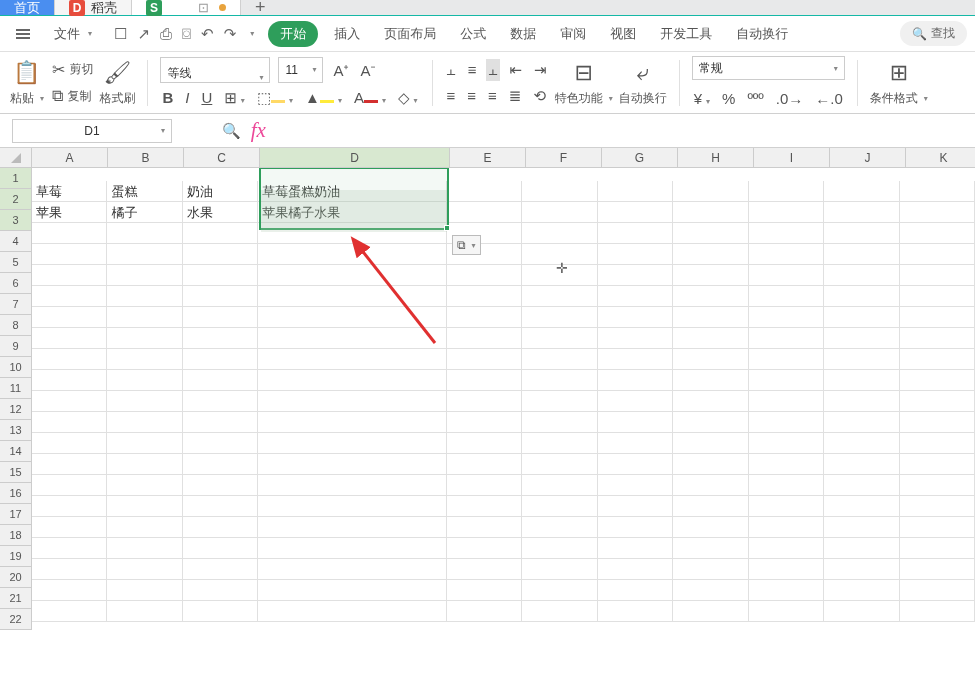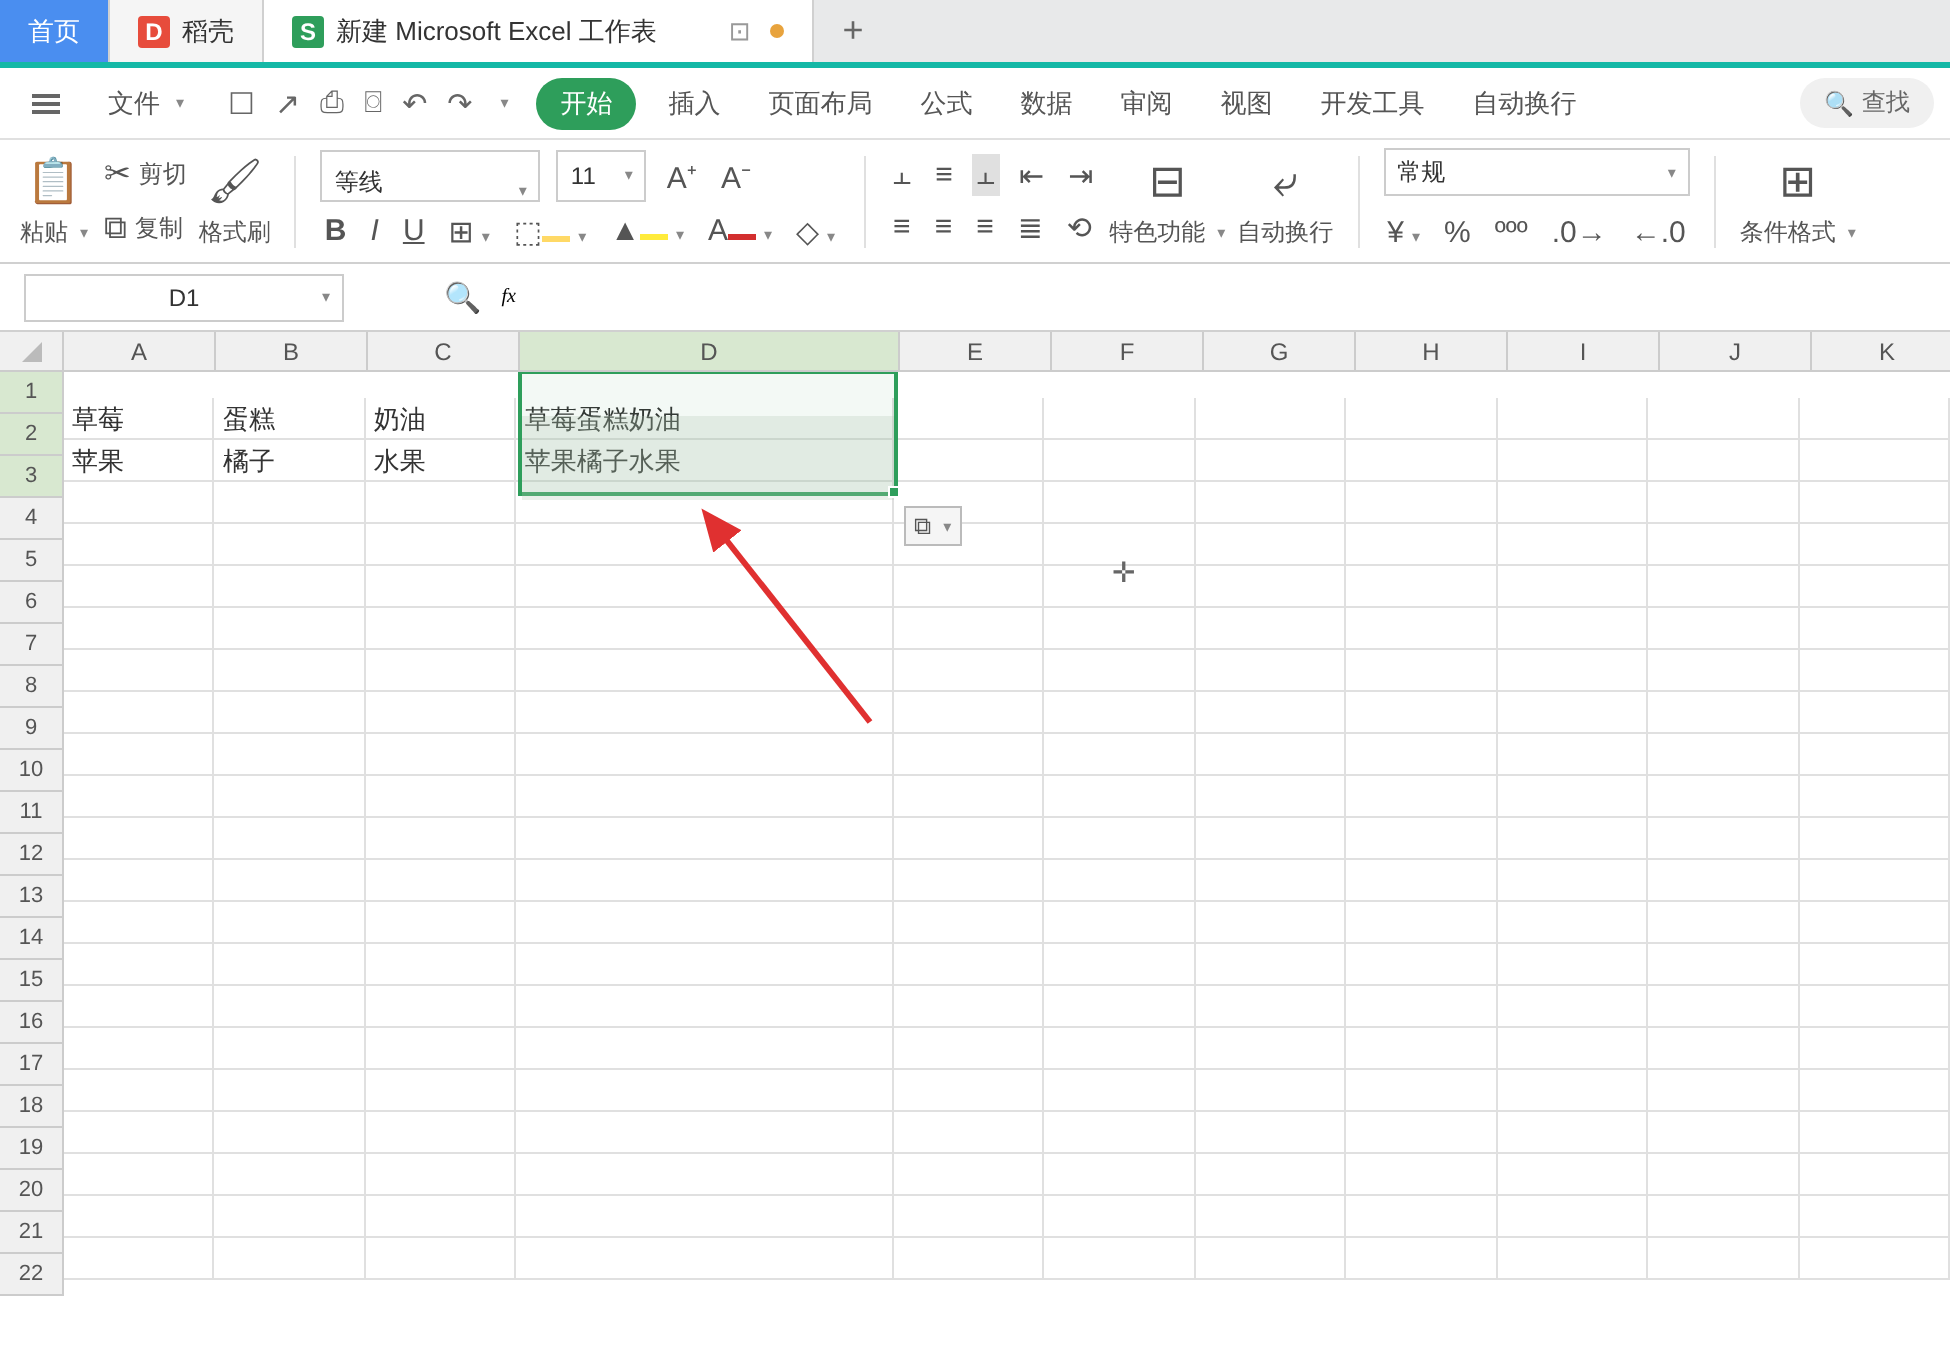--- a/index.html
+++ b/index.html
@@ -1,19 +1,19 @@
 <!DOCTYPE html>
 <html><head>
 <meta charset="utf-8">
 <style>
 * { margin: 0; padding: 0; box-sizing: border-box; font-family: "Microsoft YaHei", Arial, sans-serif; }
 body { background: #fff; width: 975px; height: 685px; overflow: hidden; font-size: 12px; color: #333; }
 
 
-.tab-bar { height: 34px; background: #e8e9ea; display: flex; align-items: stretch; border-bottom: 3px solid #14b8a6; }
+.tab-bar { height: 16px; background: #e8e9ea; display: flex; align-items: stretch; border-bottom: 1px solid #14b8a6; }
 .tab { display: flex; align-items: center; padding: 0 14px; gap: 6px; border-right: 1px solid #d0d0d0; cursor: pointer; font-size: 13px; }
 .tab.home { background: #4a8ef0; color: #fff; }
 .tab.docx { background: #f5f5f5; color: #333; }
 .tab.active { background: #fff; color: #333; }
 .tab .ic { width: 16px; height: 16px; display: inline-flex; align-items: center; justify-content: center; font-size: 12px; font-weight: bold; border-radius: 2px; }
 .tab.docx .ic { background: #e74c3c; color: #fff; }
 .tab.active .ic { background: #2e9e5b; color: #fff; }
 .tab .pin { color: #999; margin-left: 30px; }
 .tab .dot { width: 7px; height: 7px; background: #e8a33d; border-radius: 50%; margin-left: 4px; }
 .new-tab { display: flex; align-items: center; padding: 0 14px; font-size: 18px; color: #666; cursor: pointer; }
@@ -44,21 +44,21 @@
 .icon-row .ric { font-size: 15px; }
 .color-strip { width: 14px; height: 3px; display: inline-block; }
 .combo { height: 24px; border: 1px solid #ccc; padding: 0 6px; font-size: 12px; display: flex; align-items: center; min-width: 120px; background: #fff; margin-bottom: 4px; }
 
 
 .fbar { height: 34px; display: flex; align-items: center; border-bottom: 1px solid #d0d0d0; background: #fff; }
 .name-box { width: 160px; height: 24px; border: 1px solid #ccc; margin-left: 12px; display: flex; align-items: center; justify-content: center; font-size: 12px; background: #fff; position: relative; }
 .name-box .caret { position: absolute; right: 6px; font-size: 8px; color: #888; }
 .fx-zone { display: flex; align-items: center; gap: 10px; margin-left: 50px; }
 .fx-ic { font-size: 15px; color: #666; cursor: pointer; }
-.fx-label { font-style: italic; font-family: 'Times New Roman', serif; color: #000000; font-size: 10px; }
+.fx-label { font-style: italic; font-family: 'Times New Roman', serif; color: #ec4899; font-size: 21px; }
 .formula-input { flex: 1; height: 24px; border: none; outline: none; font-size: 13px; color: #555; padding-left: 12px; }
 
 
 .sheet-area { position: relative; height: 540px; overflow: hidden; }
 .corner { position: absolute; left: 0; top: 0; width: 32px; height: 20px; background: #f0f0f0; border-right: 1px solid #ccc; border-bottom: 1px solid #ccc; display: flex; align-items: center; justify-content: center; }
 .corner svg { width: 10px; height: 10px; }
 .col-headers { position: absolute; left: 32px; top: 0; height: 20px; display: flex; }
 .col-h { background: #f0f0f0; border-right: 1px solid #ccc; border-bottom: 1px solid #ccc; display: flex; align-items: center; justify-content: center; font-size: 12px; color: #555; }
 .col-h.sel { background: #d8e8d0; }
 .row-headers { position: absolute; left: 0; top: 20px; width: 32px; }
@@ -86,21 +86,20 @@
 <body>
 
 <div class="tab-bar">
   <div class="tab home">首页</div>
   <div class="tab docx">
     <span class="ic">D</span>
     <span>稻壳</span>
   </div>
   <div class="tab active">
     <span class="ic">S</span>
-    <span>新建 Microsoft Excel 工作表</span>
     <span class="pin">⊡</span>
     <span class="dot"></span>
   </div>
   <div class="new-tab">+</div>
 </div>
 
 <div class="menu-bar">
   <div class="menu-btn file">
     <span class="hamburger">
         <span></span>

